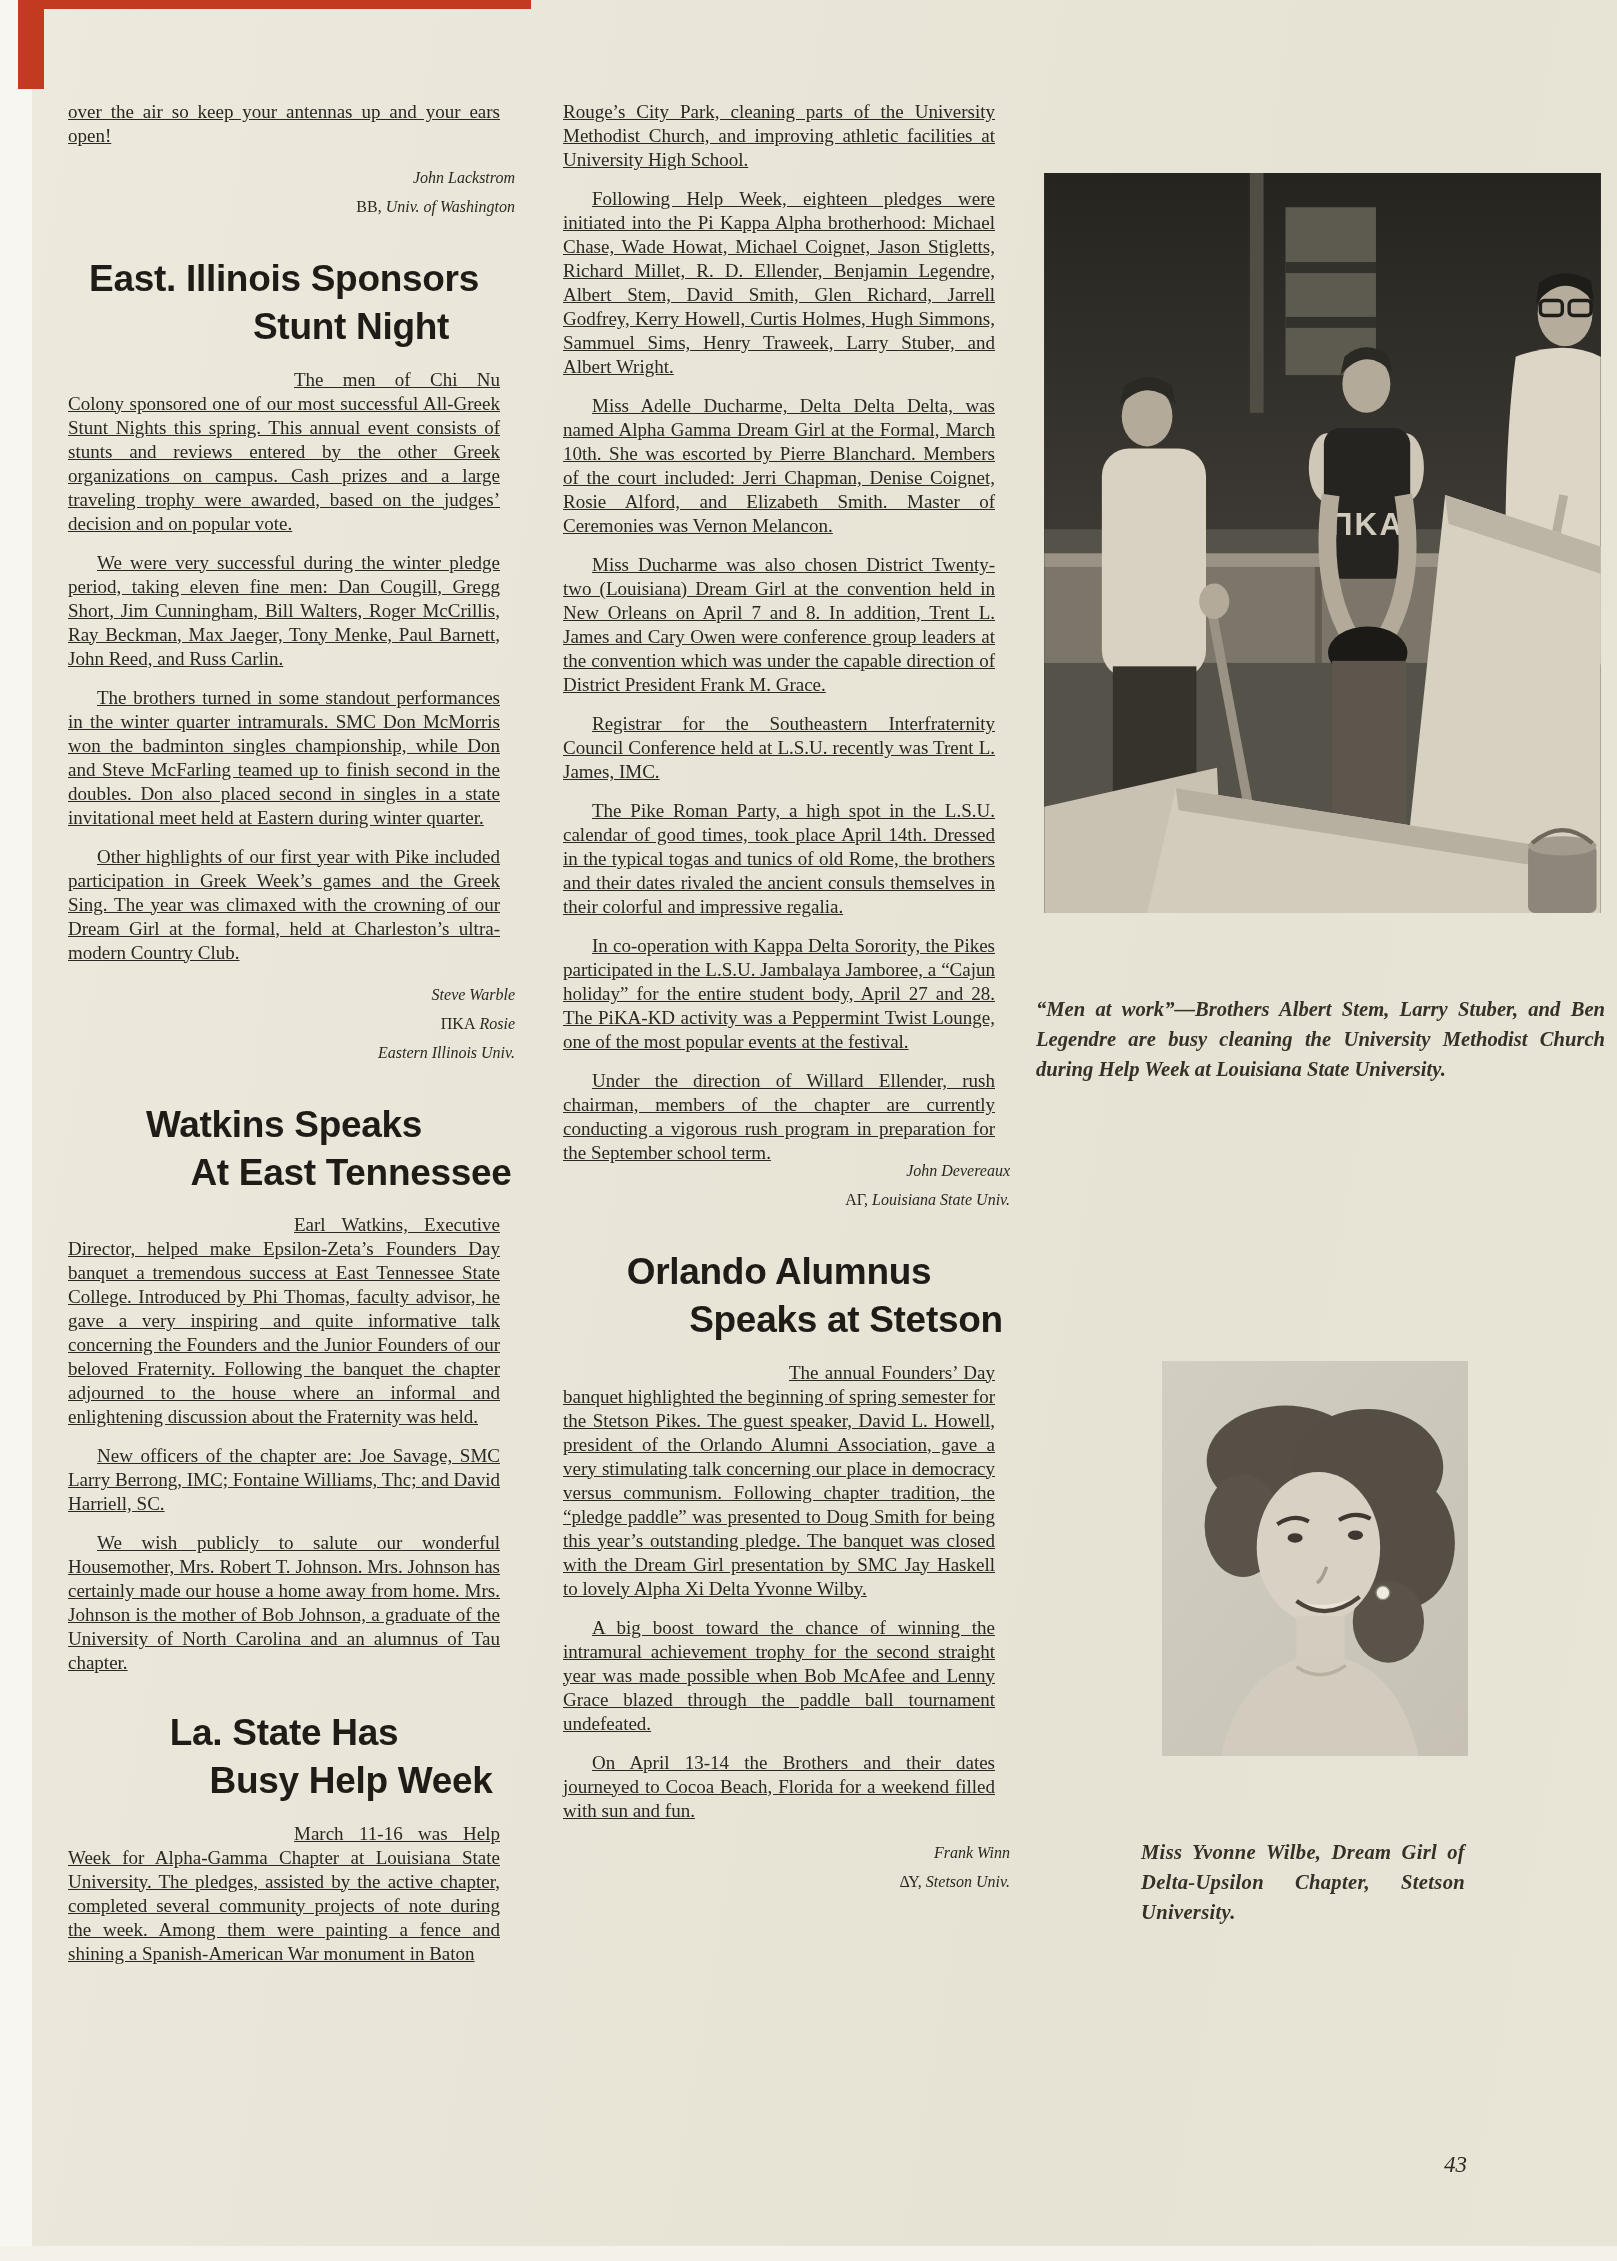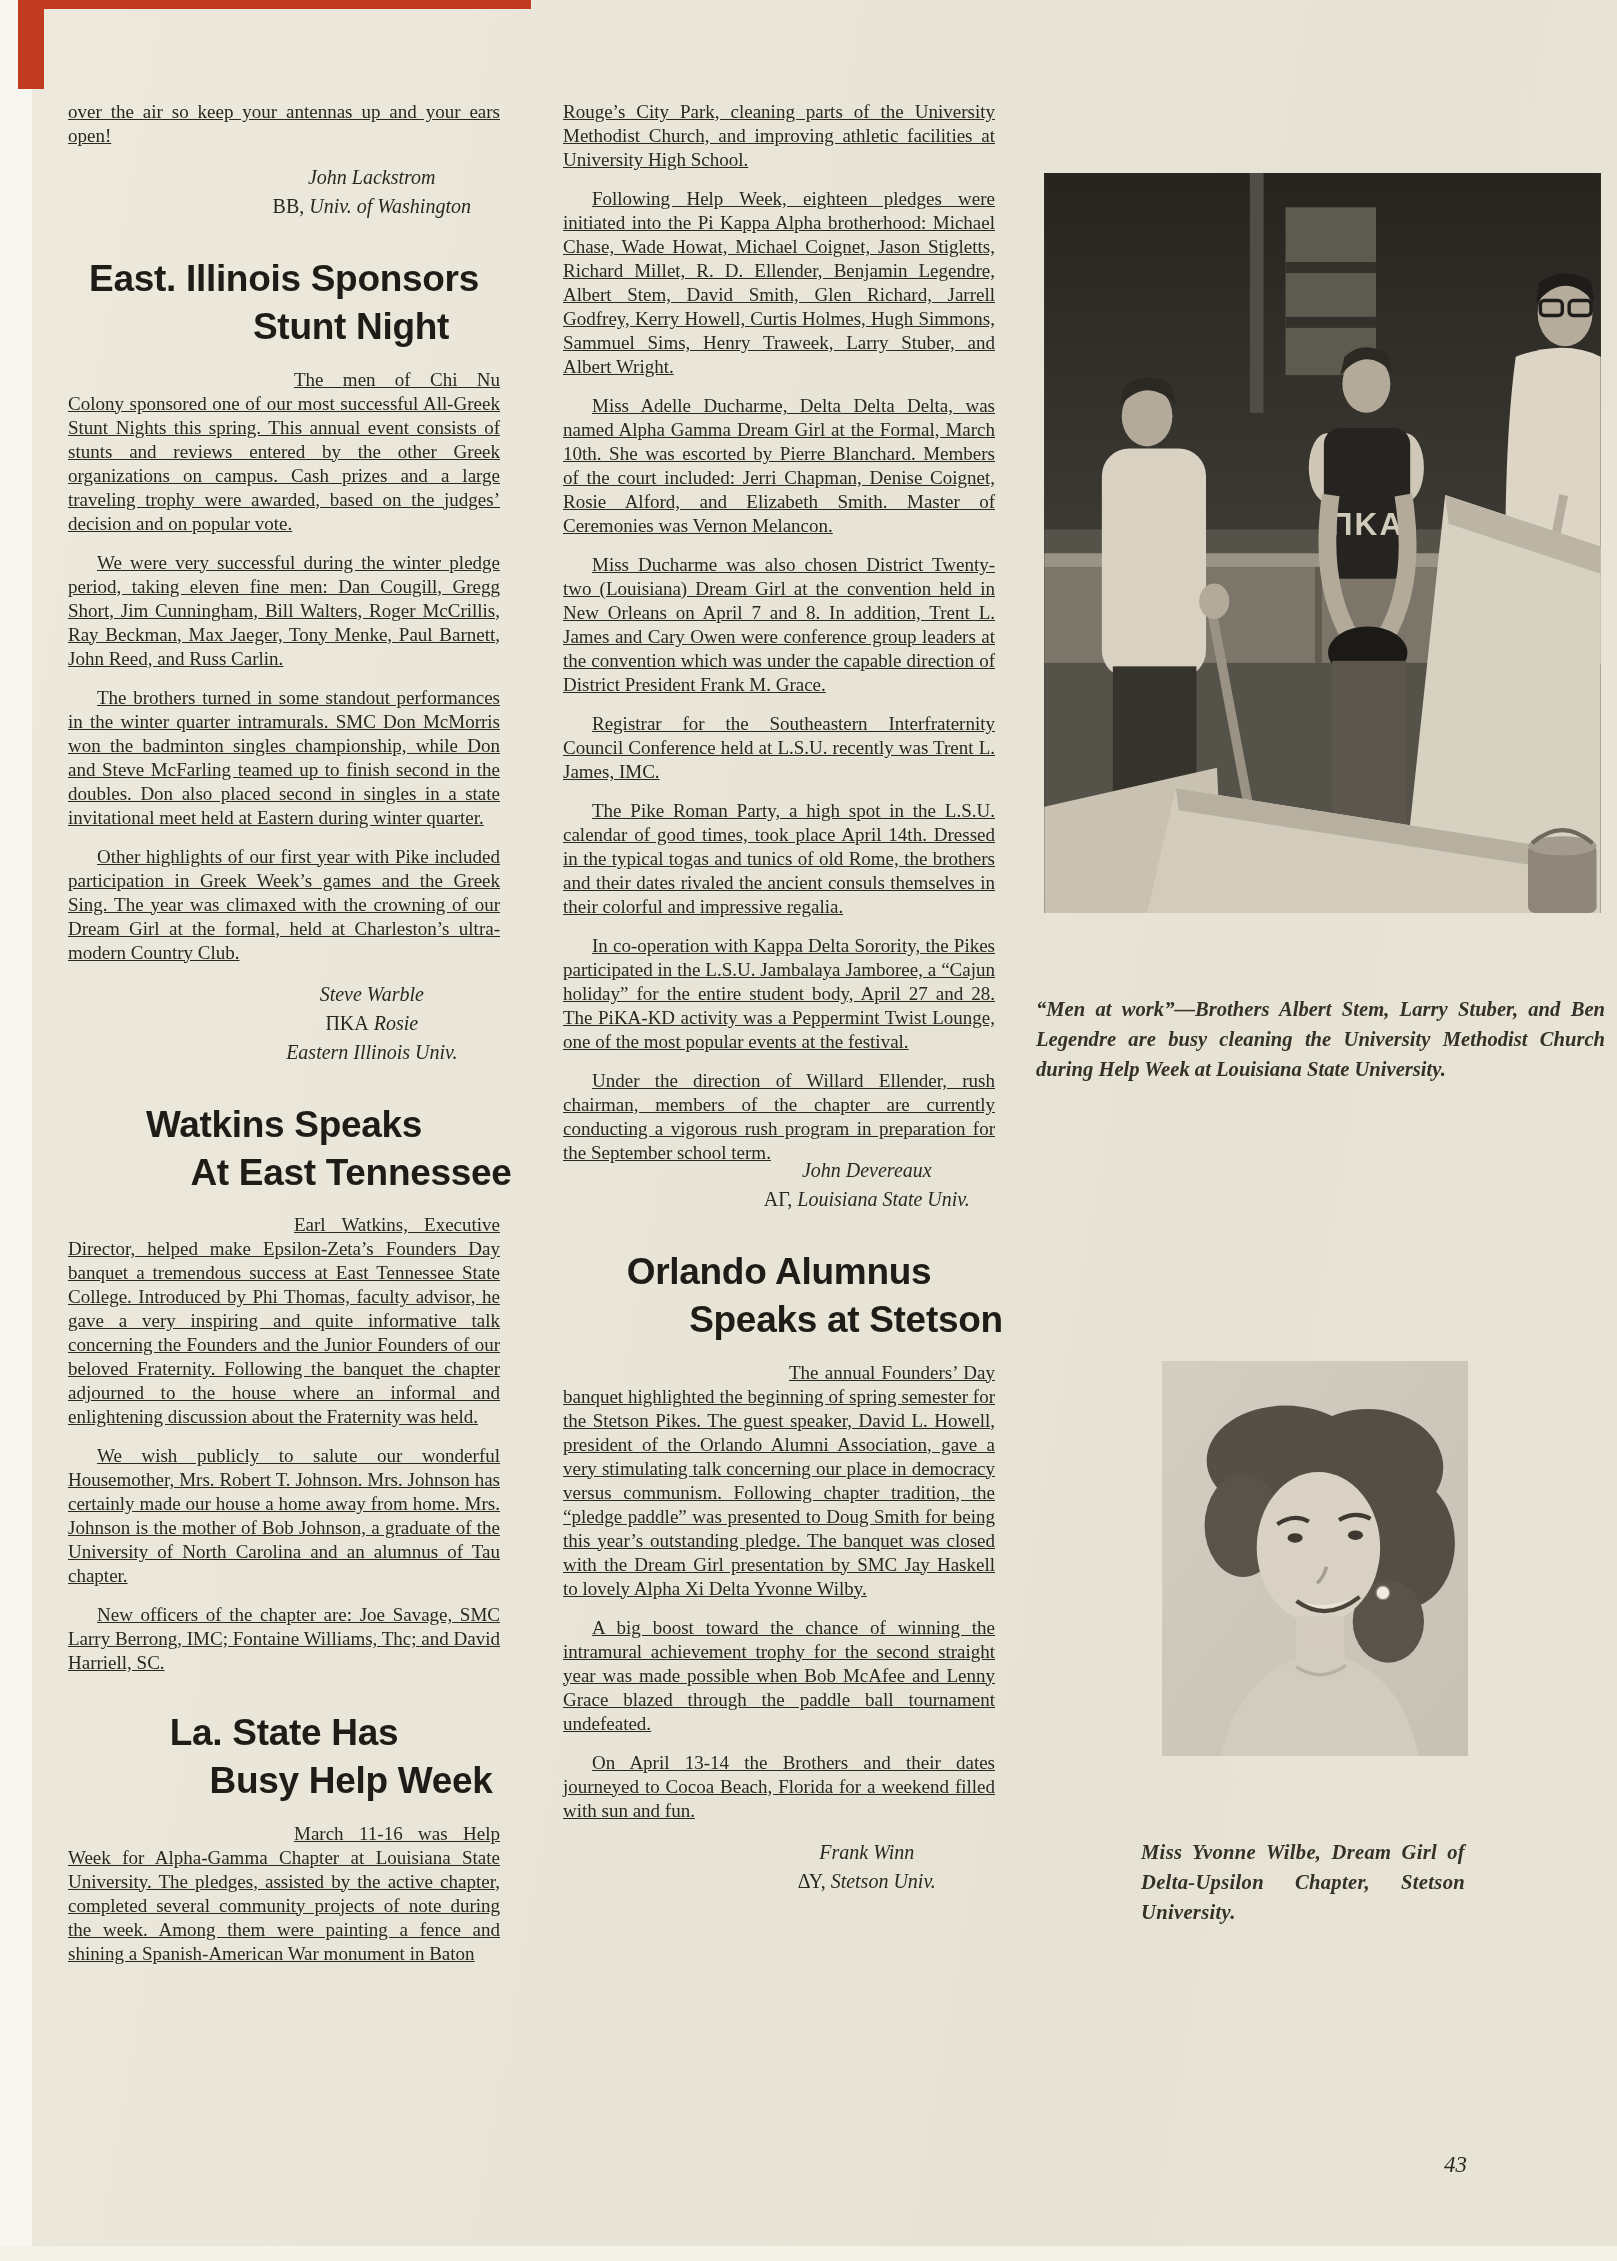--- a/index.html
+++ b/index.html
@@ -22,21 +22,21 @@
   .p-first { text-indent:0; }
   .p-lead { text-indent:226px; }
 
   .headline { font-family:"Liberation Sans","DejaVu Sans",sans-serif; font-weight:bold;
               font-size:37px; line-height:48px; letter-spacing:-0.3px; color:#1f1c17;
               margin:34px 0 16.5px 0; text-align:center; }
   .headline .l1, .headline .l2 { display:block; }
   .headline .l2 { padding-left:134px; }
 
   .sig { width:62%; margin-left:38%; margin-top:4.1px; margin-bottom:1.4px;
-         text-align:center; font-style:italic; font-size:20px; line-height:29px; }
+         text-align:right; font-style:italic; font-size:16px; line-height:29px; }
   .sig .greek { font-style:normal; }
   .sig-overlap { margin-top:-24px; }
 
   .photo { position:absolute; overflow:hidden; background:#45423c; }
   #photo1 { left:1044px; top:173px; width:557px; height:740px; }
   #photo2 { left:1162px; top:1361px; width:306px; height:395px; background:#ccc7bb; }
 
   .caption { position:absolute; font-style:italic; font-weight:600; font-size:20.6px;
              line-height:30px; text-align:justify; color:#353128;margin-top:40px; }
   #cap1 { left:1036px; top:954px; width:569px; }
@@ -75,22 +75,22 @@
       <div>Steve Warble</div>
       <div><span class="greek">ΠΚΑ</span>&nbsp;<span>Rosie</span></div>
       <div>Eastern Illinois Univ.</div>
     </div>
 
     <h2 class="headline">
       <span class="l1">Watkins Speaks</span>
       <span class="l2">At East Tennessee</span>
     </h2>
     <p class="p p-lead">Earl Watkins, Executive Director, helped make Epsilon-Zeta’s Founders Day banquet a tremendous success at East Tennessee State College. Introduced by Phi Thomas, faculty advisor, he gave a very inspiring and quite informative talk concerning the Founders and the Junior Founders of our beloved Fraternity. Following the banquet the chapter adjourned to the house where an informal and enlightening discussion about the Fraternity was held.</p>
+    <p class="p">New officers of the chapter are: Joe Savage, SMC Larry Berrong, IMC; Fontaine Williams, Thc; and David Harriell, SC.</p>
     <p class="p">We wish publicly to salute our wonderful Housemother, Mrs. Robert T. Johnson. Mrs. Johnson has certainly made our house a home away from home. Mrs. Johnson is the mother of Bob Johnson, a graduate of the University of North Carolina and an alumnus of Tau chapter.</p>
-    <p class="p">New officers of the chapter are: Joe Savage, SMC Larry Berrong, IMC; Fontaine Williams, Thc; and David Harriell, SC.</p>
 
 
     <h2 class="headline">
       <span class="l1">La. State Has</span>
       <span class="l2">Busy Help Week</span>
     </h2>
     <p class="p p-lead">March 11-16 was Help Week for Alpha-Gamma Chapter at Louisiana State University. The pledges, assisted by the active chapter, completed several community projects of note during the week. Among them were painting a fence and shining a Spanish-American War monument in Baton</p>
   </div>
 
   <div class="col col-mid">

